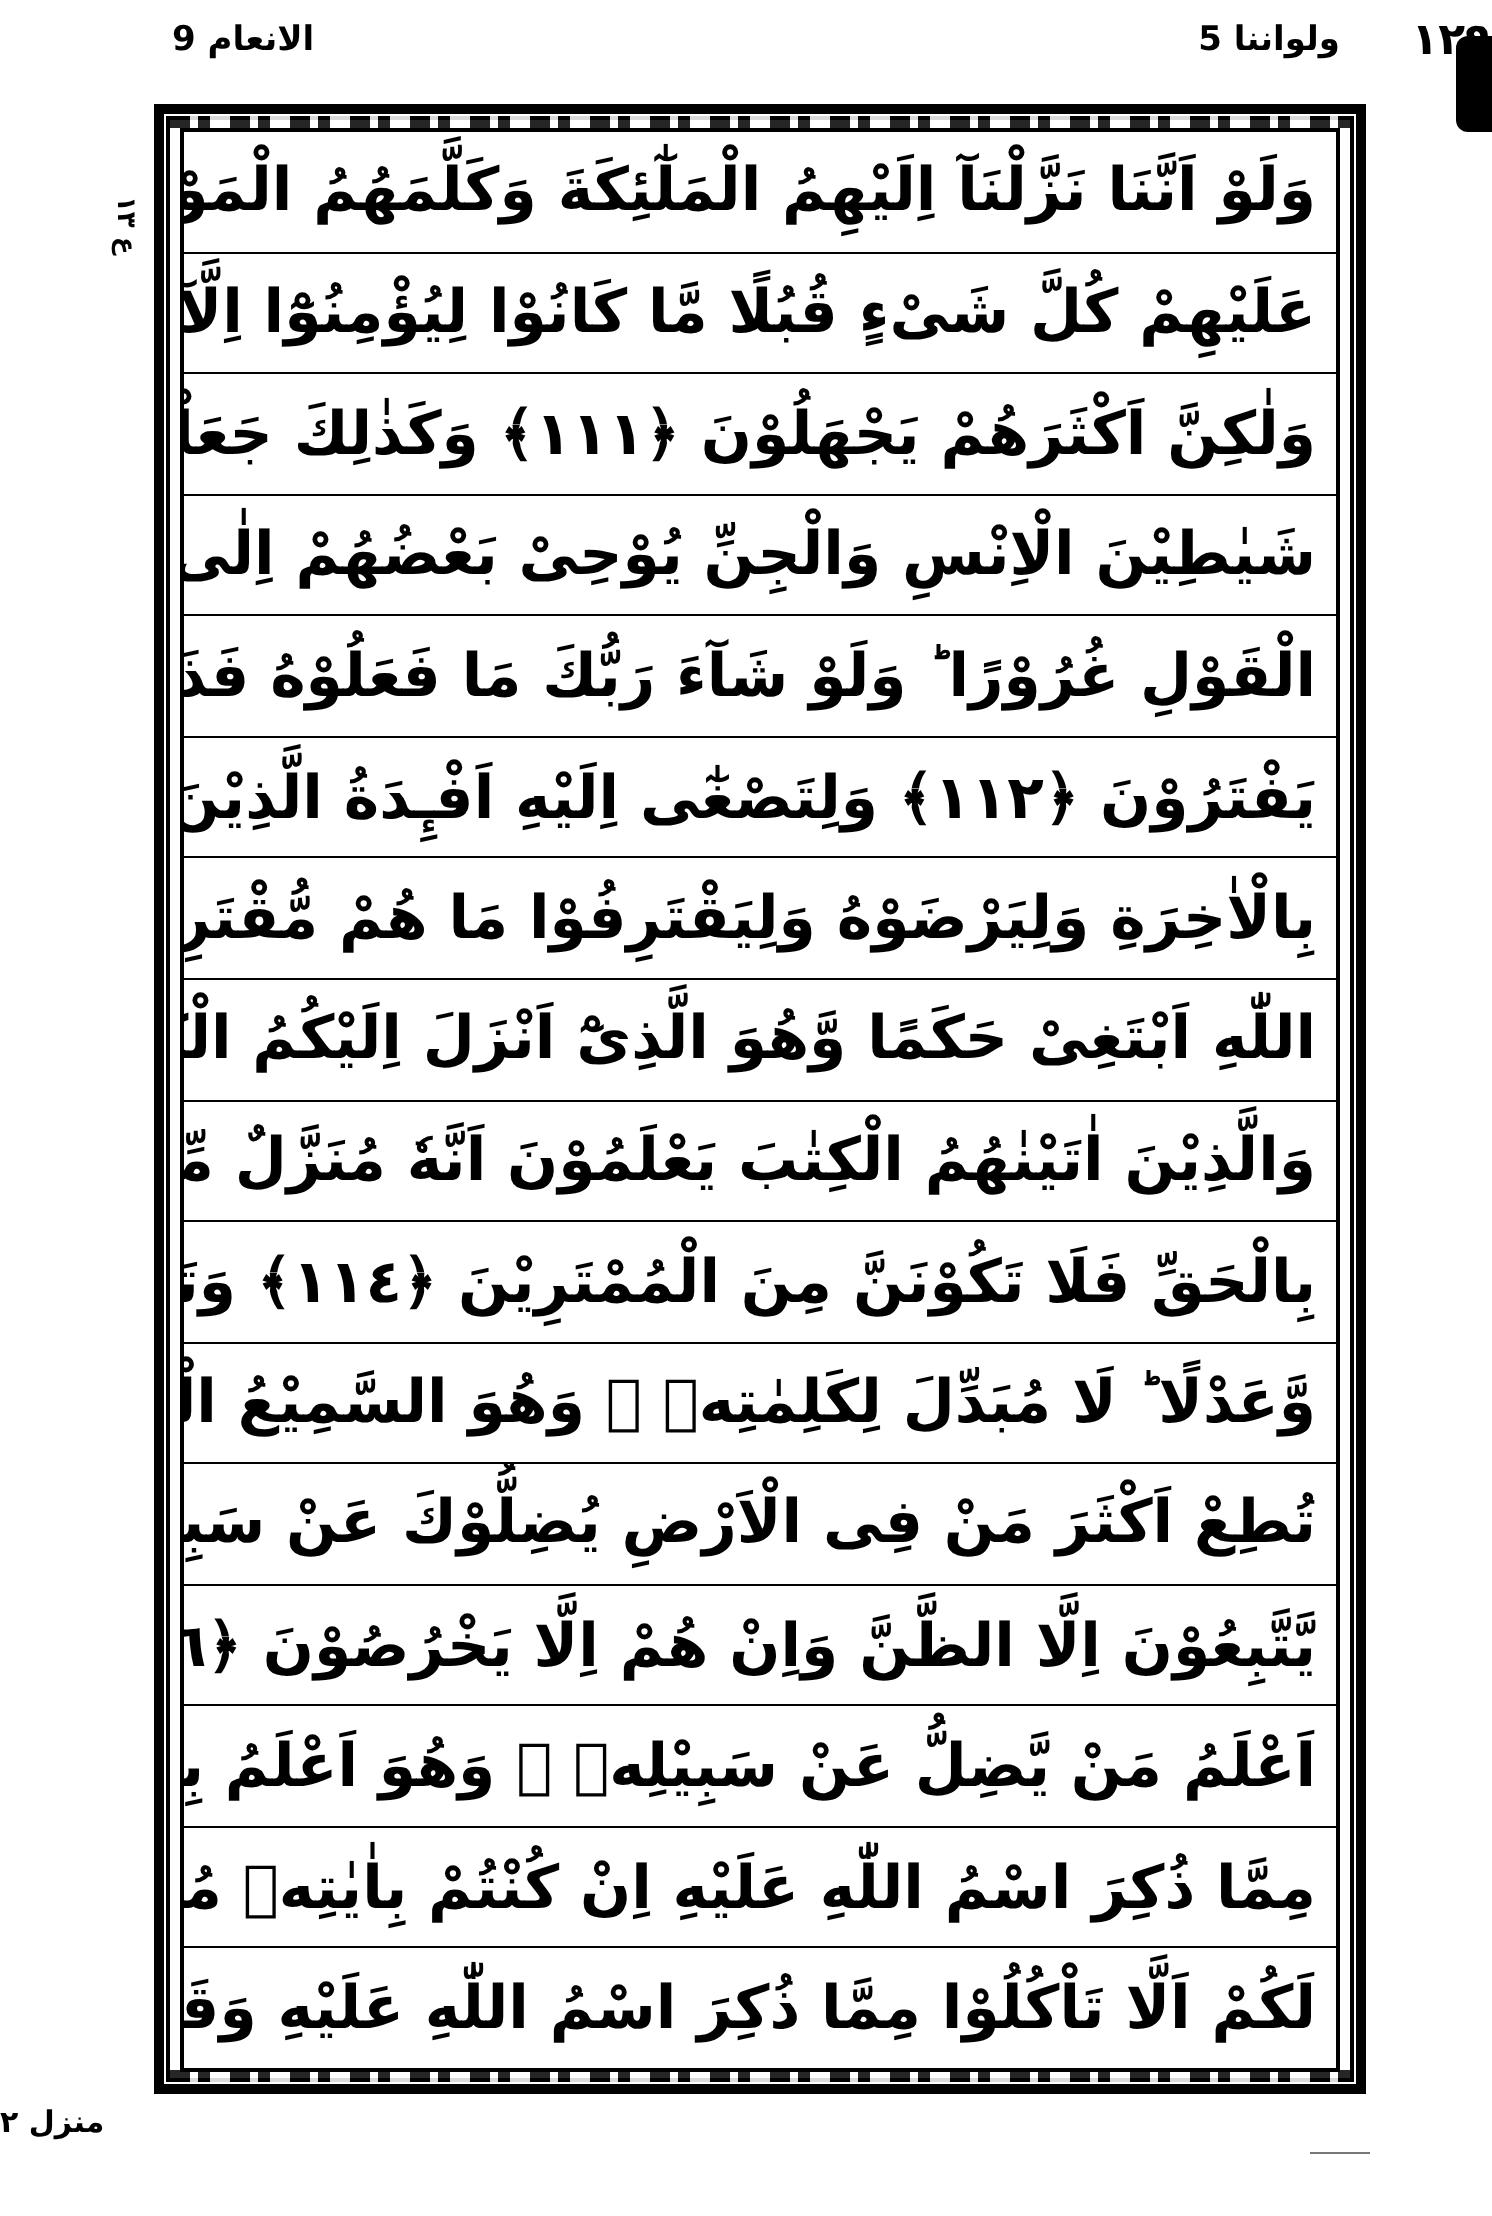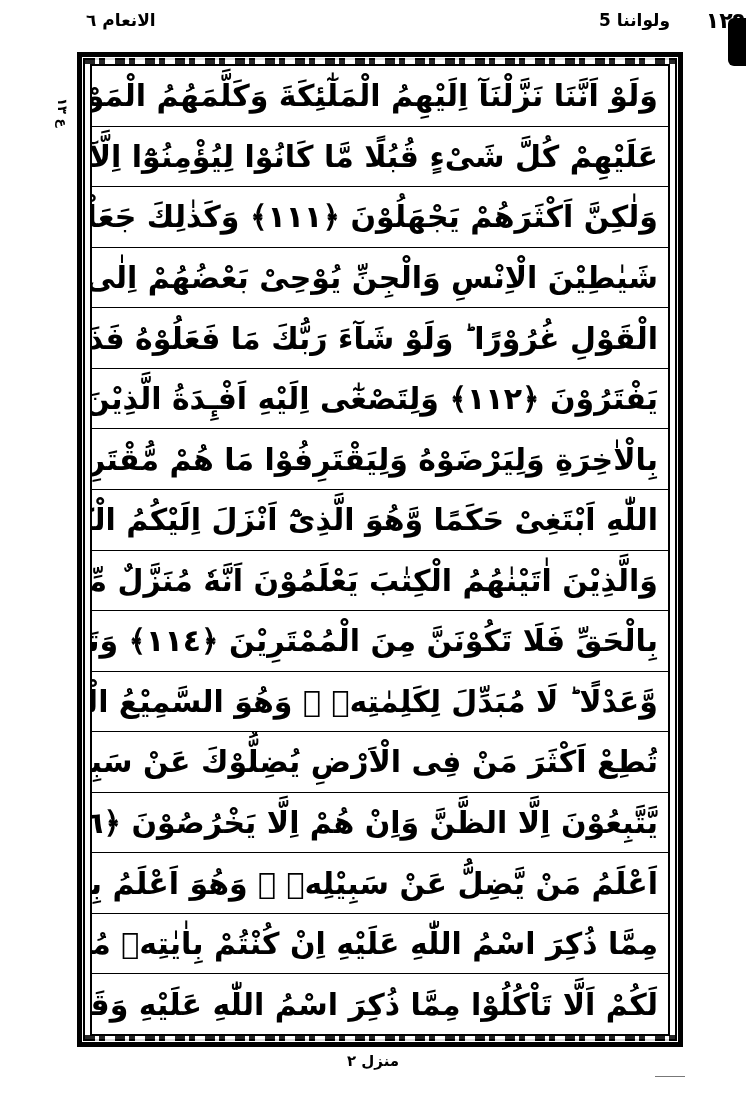--- a/index.html
+++ b/index.html
@@ -25,30 +25,30 @@
               border:2px solid #000; box-sizing:border-box; display:flex; flex-direction:column; }
   .line { flex:1; border-bottom:1.5px solid #000; display:flex; align-items:center;
           justify-content:space-between; direction:rtl; padding:0 10px;
           font-family:"DejaVu Sans", sans-serif; font-weight:bold; font-size:30px;
           white-space:nowrap; overflow:hidden; text-align:justify; }
   .line:last-child { border-bottom:none; }
   .line span { display:block; width:100%; text-align:justify; text-align-last:justify; }
   .ruku { position:absolute; left:30px; top:58px; width:40px; height:110px;
           writing-mode:vertical-rl; font-size:13px; font-weight:bold; direction:rtl;
           text-align:center; }
-  .footer { position:absolute; top:1052px; left:0; right:0; text-align:center;
+  .footer { position:absolute; top:1052px; left:0; right:0; text-align:left;
             font-size:15px; font-weight:bold; direction:rtl; }
   .dash { position:absolute; left:655px; top:1076px; width:30px; border-top:1px solid #777; }
 </style>
 </head>
 <body>
 
 <div class="hdr hdr-juz">ولواننا 5</div>
 <div class="hdr hdr-page">١٢٩</div>
-<div class="hdr hdr-surah">الانعام ٦</div>
+<div class="hdr hdr-surah">الانعام 9</div>
 <div class="thumb-tab"></div>
 
 <div class="ruku">ع ١٣</div>
 
 <div class="frame-outer"></div>
 <div class="frame-deco"></div>
 
 <div class="text-box">
   <div class="line">
       <span>وَلَوْ اَنَّنَا نَزَّلْنَآ اِلَيْهِمُ الْمَلٰٓئِكَةَ وَكَلَّمَهُمُ الْمَوْتٰى وَحَشَرْنَا</span>

